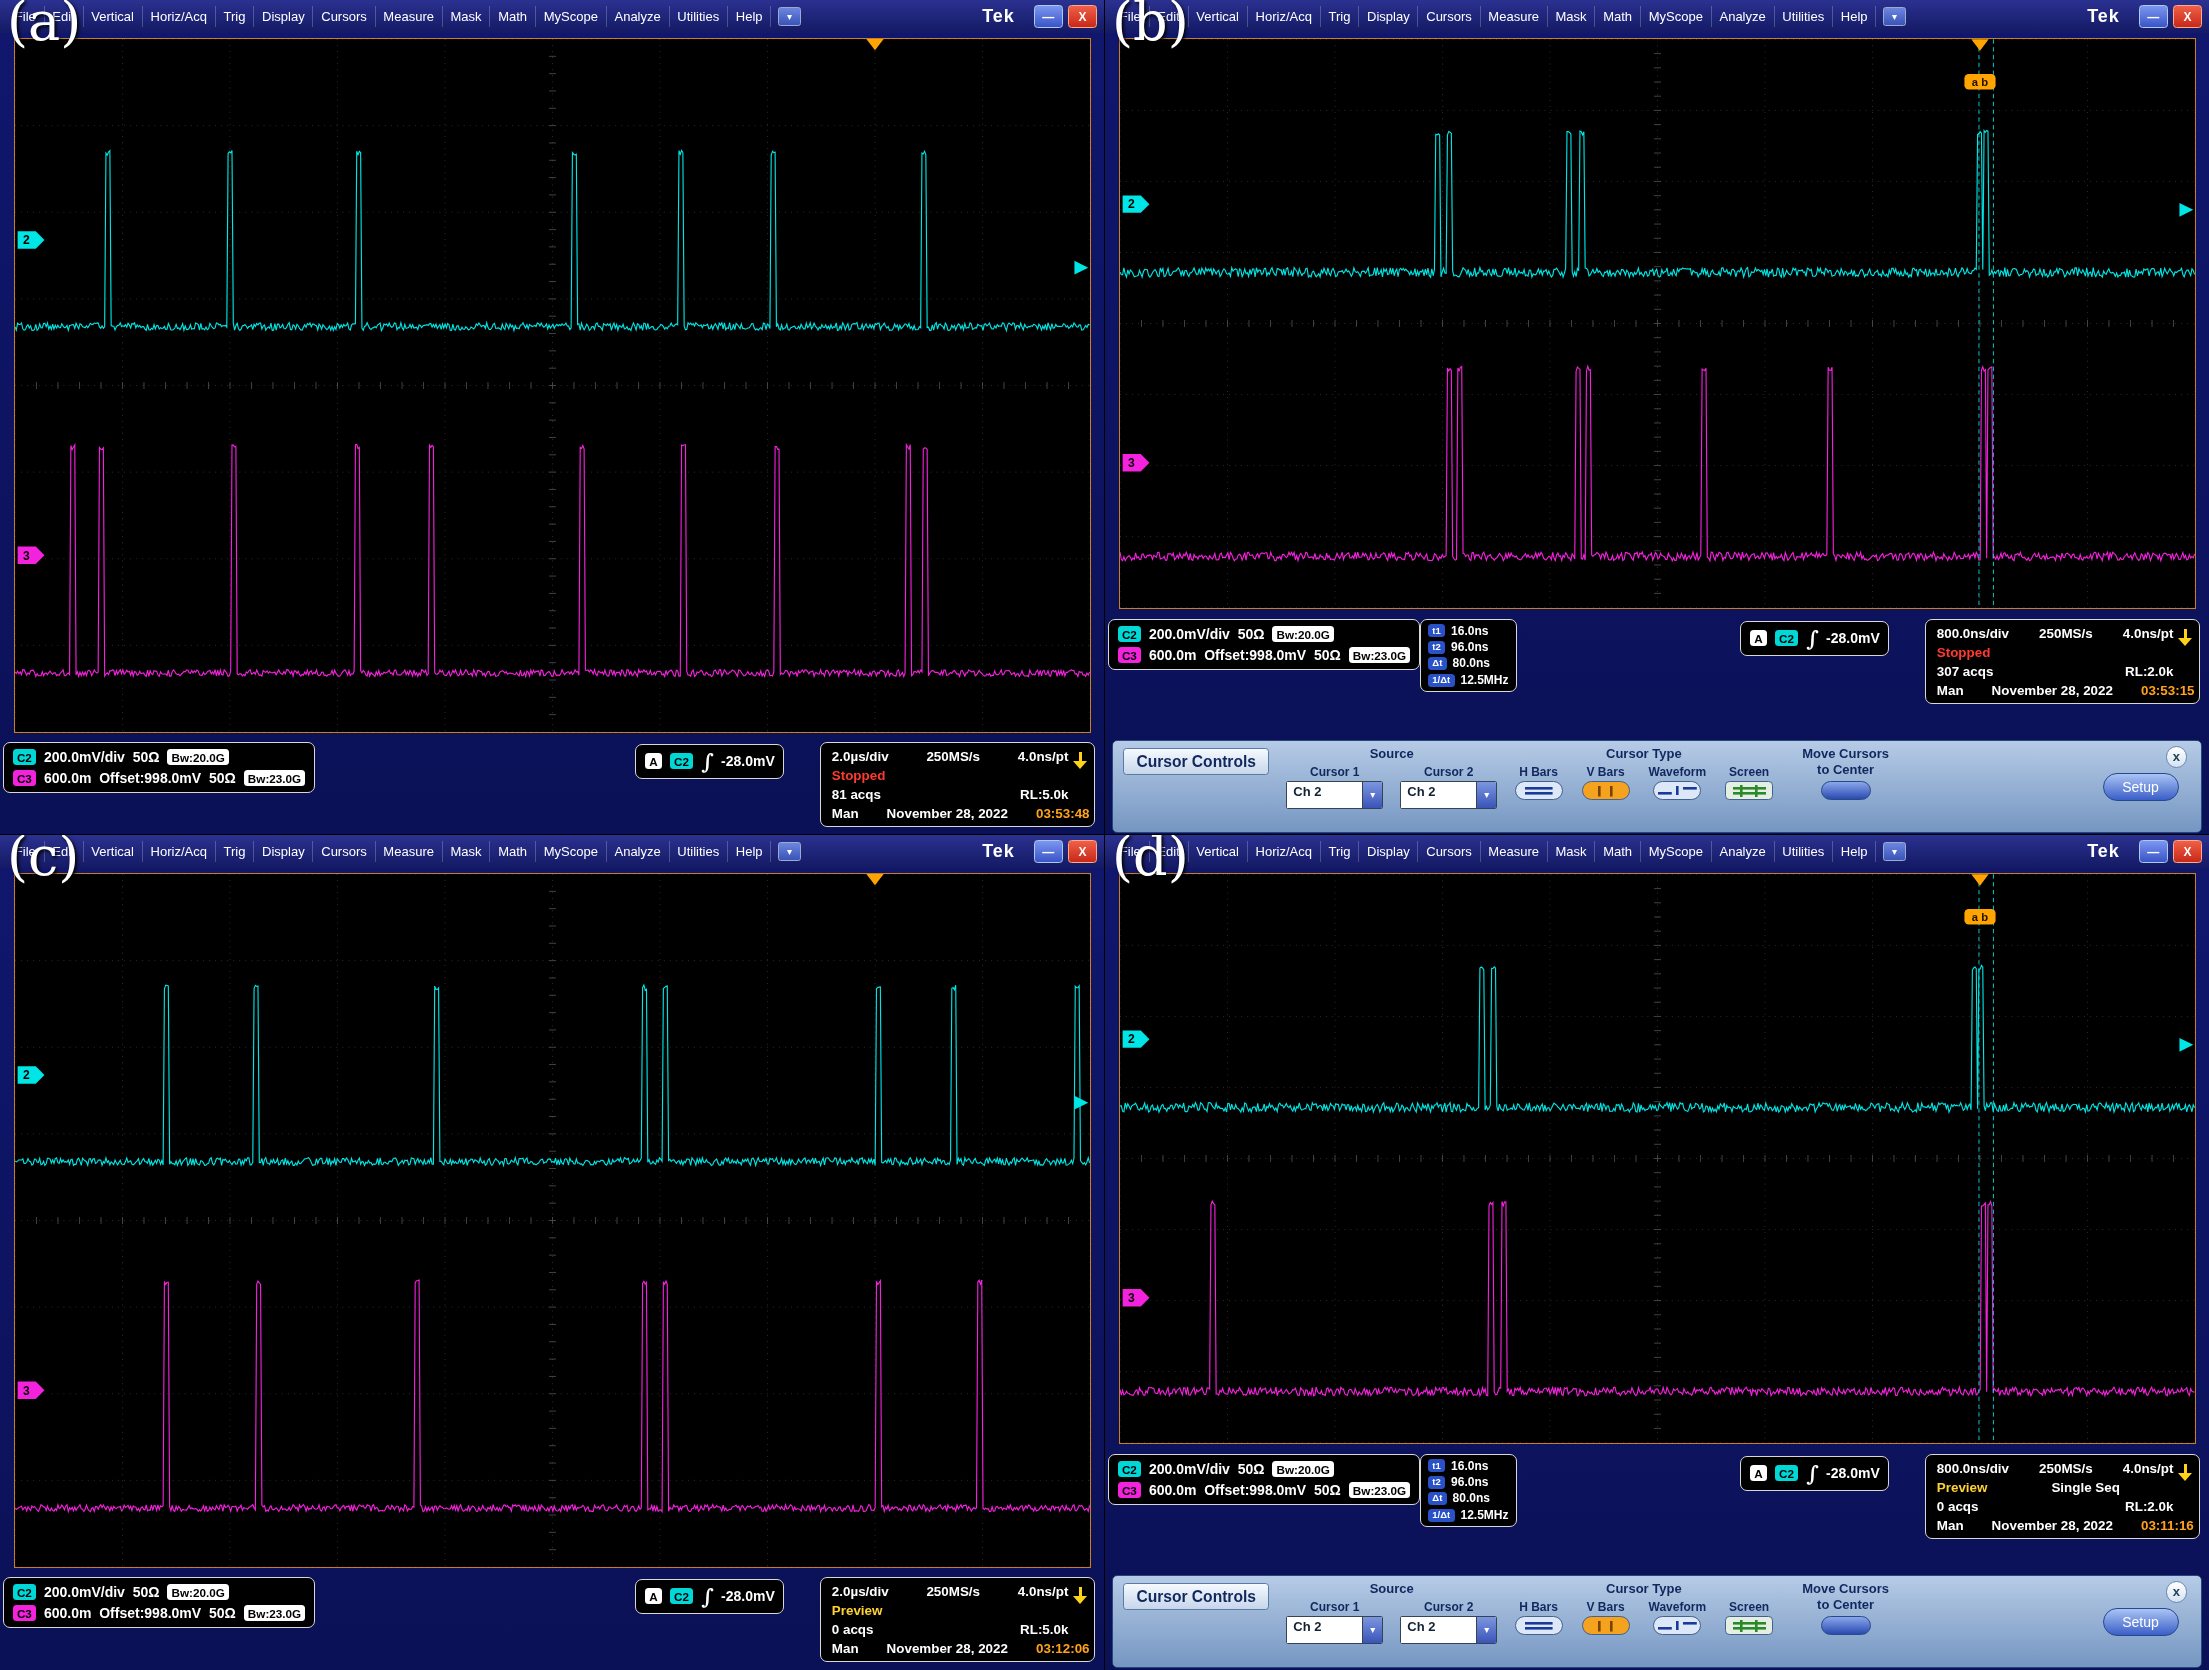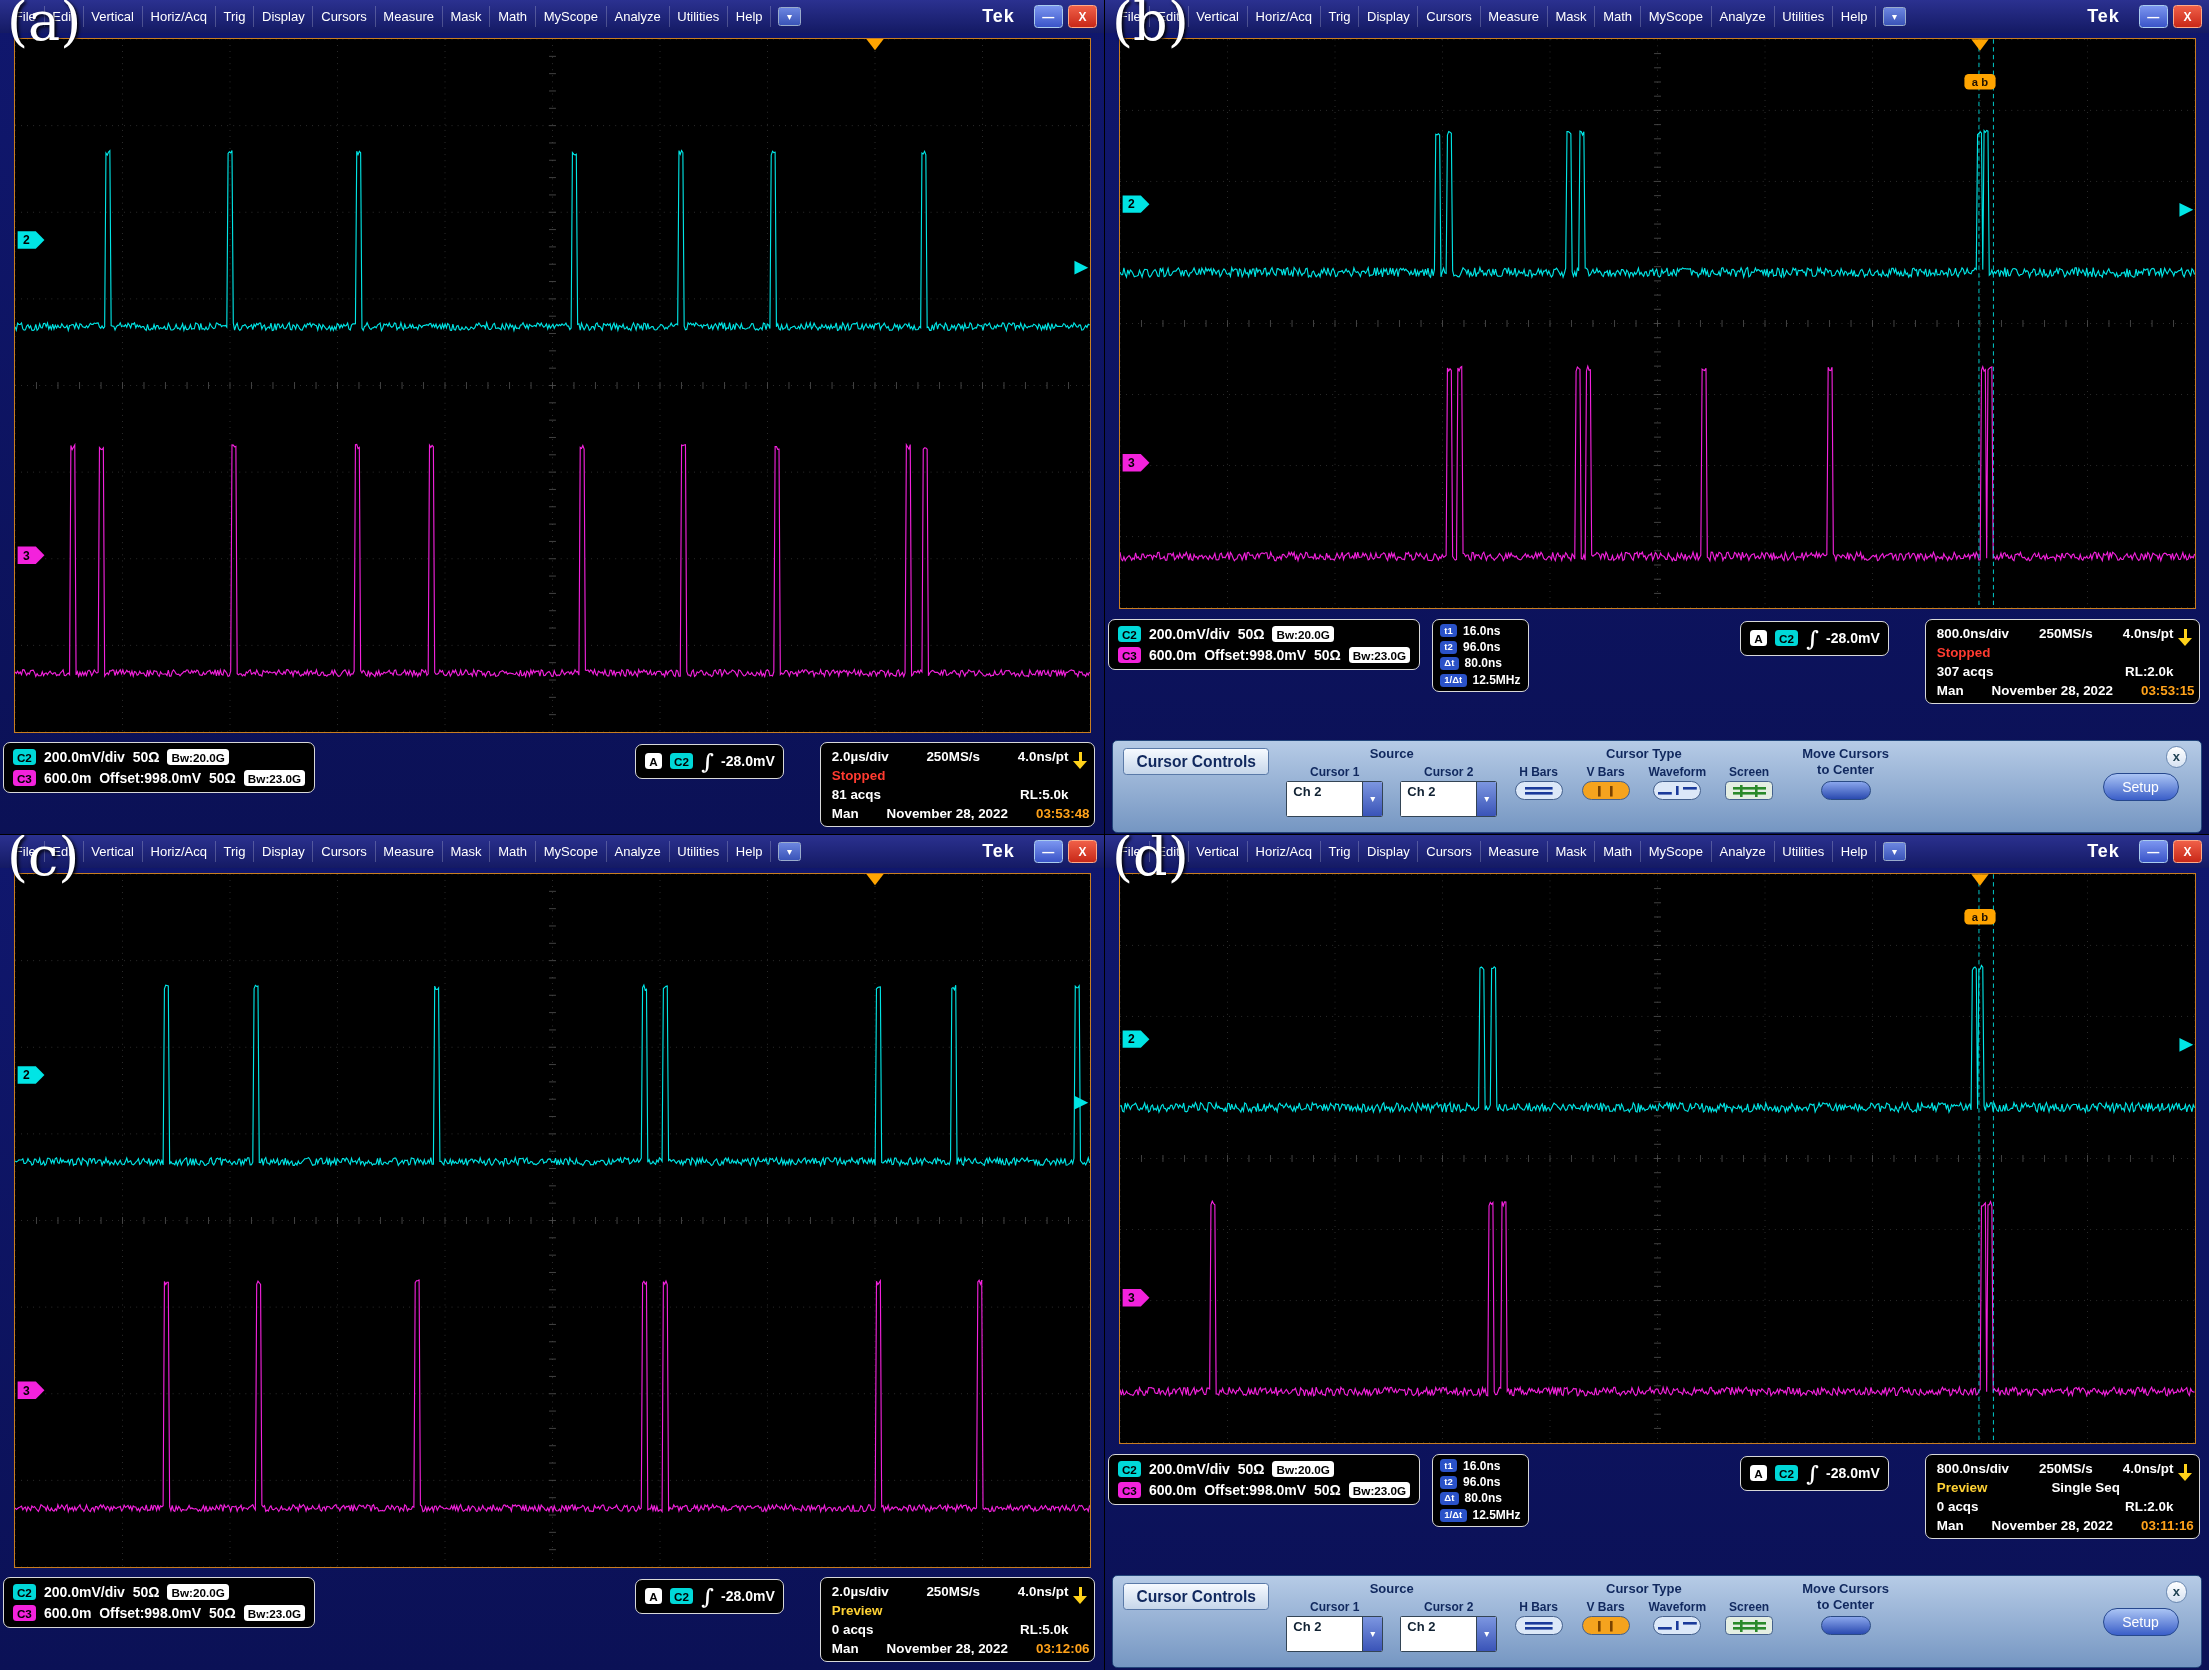--- a/index.html
+++ b/index.html
@@ -23,21 +23,21 @@
 .readout-strip{position:absolute;left:3px;right:8.6px;display:flex;align-items:flex-start;z-index:6}
 .no-cursors .readout-strip{top:742px}
 .with-cursors .readout-strip{top:619px}
 .ro-box{border:1.7px solid #d8d8d8;border-radius:7px;background:#000;color:#fff;font-weight:bold;font-size:14px;padding:3.5px 8.6px}
 .ch-box .ro-row{display:flex;align-items:center;gap:7.8px;line-height:21px;white-space:nowrap}
 .badge{display:inline-flex;align-items:center;justify-content:center;border-radius:3.5px;padding:0 4.3px;height:16.4px;color:#000;font-size:11.7px;font-weight:bold}
 .badge.c2{background:#00d8d8}
 .badge.c3{background:#f322dc}
 .badge.wh{background:#fff}
 .badge.blue{background:#2a52c8;color:#fff}
-.cursor-ro{margin-left:12px;padding:2.6px 7px;font-size:12px}
+.cursor-ro{padding:2.6px 7px;font-size:12px}
 .cr-row{display:flex;align-items:center;gap:6px;line-height:16.4px}
 .cr-row .badge{height:13px;font-size:9.5px}
 .flex-spacer{flex:1}
 .gap40{width:36px}
 .trig-box{display:flex;align-items:center;gap:7.8px;height:35px;margin-top:1.7px;white-space:nowrap}
 .slope{font-size:21px;line-height:17.3px;font-family:"DejaVu Serif",serif}
 .tb-box{position:relative;width:275px;padding:3.5px 26px 3.5px 10.4px;font-size:13.4px}
 .tb-row{display:flex;align-items:center;gap:28px;line-height:19px;white-space:nowrap}
 .tb-row.r1{justify-content:space-between}
 .tb-row.r3{justify-content:space-between}
@@ -47,21 +47,21 @@
 .yarrow::before{content:"";position:absolute;left:5.2px;top:0;width:3.5px;height:9.5px;background:#ffd21a}
 .yarrow::after{content:"";position:absolute;left:0;top:9.5px;border-left:7px solid transparent;border-right:7px solid transparent;border-top:8.6px solid #ffd21a}
 .cursor-panel{position:absolute;left:7px;right:7px;height:93px;background:linear-gradient(#b6cbe6,#7596c2);border:1.7px solid #24477c;border-radius:5.2px;display:flex;align-items:flex-start;padding:3.5px 10.4px;gap:17.3px;z-index:6}
 .with-cursors .cursor-panel{top:740px}
 .cc-title{background:linear-gradient(#f6faff,#c6d6ea);color:#10285e;font-size:15.6px;font-weight:bold;padding:3.5px 12px;border:0.9px solid #5a7aa8;border-radius:3.5px;margin-top:3.5px;white-space:nowrap}
 .cc-head{color:#10285e;font-size:13px;font-weight:bold;text-align:center;margin-bottom:3.5px}
 .cc-sub{color:#10285e;font-size:12px;font-weight:bold;text-align:center;display:block;margin-bottom:2.6px}
 .cc-sec{display:flex;flex-direction:column;align-items:center;padding-top:1.7px}
 .cc-row{display:flex;gap:17px;align-items:flex-end}
 .dd-group{display:flex;flex-direction:column;align-items:center}
-.dropdown{display:flex;width:97px;height:36px;border:0.9px solid #334455;background:#fff;border-radius:1.7px;overflow:hidden}
+.dropdown{display:flex;width:97px;height:28px;border:0.9px solid #334455;background:#fff;border-radius:1.7px;overflow:hidden}
 .dd-value{flex:1;color:#112233;font-size:13px;font-weight:bold;padding:1.7px 6px;background:#fff}
 .dd-btn{width:20px;background:linear-gradient(#7c96e0,#3a54b8);color:#fff;font-size:8.6px;display:flex;align-items:center;justify-content:center;border-left:0.9px solid #334455}
 .cc-type-buttons{gap:19px}
 .cc-type-btn{display:flex;flex-direction:column;align-items:center;cursor:default}
 .cc-icon{width:48px;height:19px;border-radius:9.5px;border:1.3px solid #44608c;background-color:#dce8f8;background-repeat:no-repeat}
 .icon-0{background-image:linear-gradient(#1a3a9a,#1a3a9a),linear-gradient(#1a3a9a,#1a3a9a);background-size:60% 2.6px,60% 2.6px;background-position:50% 30%,50% 70%}
 .icon-1{background-color:#f5a31e;background-image:linear-gradient(#7a4200,#7a4200),linear-gradient(#7a4200,#7a4200);background-size:2.6px 62%,2.6px 62%;background-position:36% 50%,64% 50%}
 .icon-2{background-image:linear-gradient(#1a3a9a,#1a3a9a),linear-gradient(#1a3a9a,#1a3a9a),linear-gradient(#1a3a9a,#1a3a9a);background-size:30% 2.6px,2.6px 55%,30% 2.6px;background-position:10% 68%,50% 50%,90% 32%}
 .icon-3{border-radius:4.3px;background-color:#e4eee2;background-image:linear-gradient(#2a8a2a,#2a8a2a),linear-gradient(#2a8a2a,#2a8a2a),linear-gradient(#2a8a2a,#2a8a2a),linear-gradient(#2a8a2a,#2a8a2a);background-size:2.6px 72%,2.6px 72%,72% 2.6px,72% 2.6px;background-position:33% 50%,67% 50%,50% 30%,50% 70%}
 .cc-move{margin-left:5.2px}

